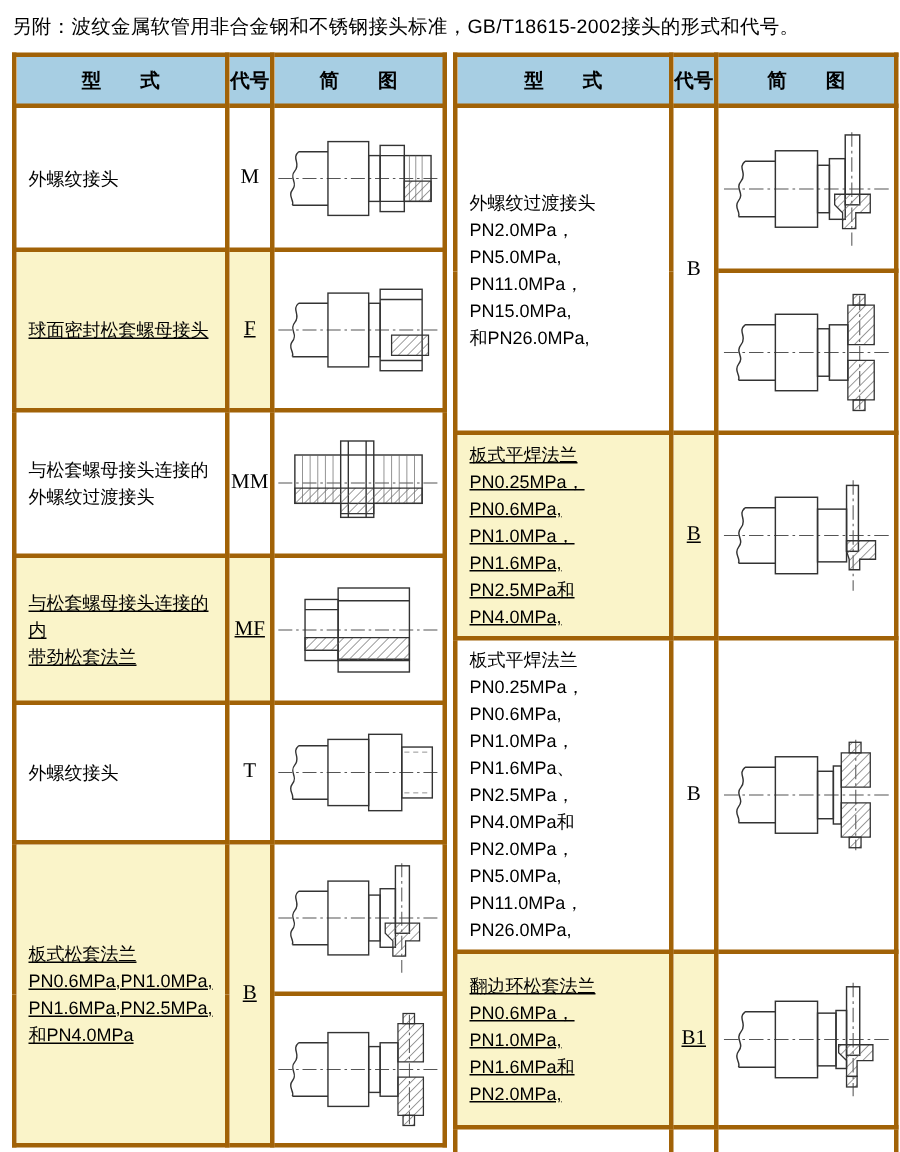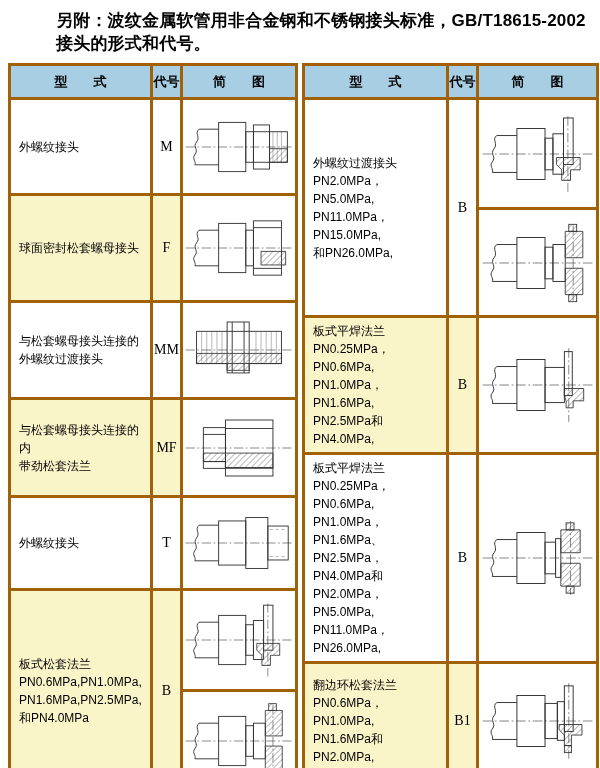--- a/index.html
+++ b/index.html
@@ -1,26 +1,26 @@
 <!DOCTYPE html>
 <html style="--head: #a7cee3; --hl: #faf4c9;"><head>
 <meta charset="utf-8">
 <style>
   html,body{margin:0;padding:0;}
   body{background:#fff;font-family:"Liberation Sans","DejaVu Sans",sans-serif;color:#000;}
   .page{position:relative;width:600px;height:768px;background:#fff;overflow:hidden;}
-  .doc-title{padding:9px 6px 6px 8px;font-size:17px;font-weight:bold;letter-spacing:0.2px;margin-left:48px;}
+  .doc-title{padding:9px 6px 6px 8px;font-size:13px;font-weight:normal;letter-spacing:0.2px;}
   .tables{display:flex;gap:4px;margin:2px 5px 0 8px;align-items:flex-start;}
   table{border-collapse:collapse;table-layout:fixed;border:2px solid #222;}
   td,th{border:3px solid #a16207;padding:0;vertical-align:middle;overflow:hidden;}
   th.head{background:var(--head,#a7cee3);font-size:13px;font-weight:bold;text-align:center;}
   td.t{font-size:12px;line-height:18px;padding:4px 6px 4px 8px;text-align:left;white-space:pre-line;margin-left:44px;}
   td.c{font-family:"Liberation Serif","DejaVu Serif",serif;font-size:14px;text-align:center;}
   td.d{text-align:center;background:#fff;}
-  .hl{background:var(--hl,#faf4c9);}
+  .hl{background:var(--hl,#faf4c9);text-decoration:underline;}
   svg.diagram{display:inline-block;vertical-align:middle;}
   svg.diagram .dln{fill:none;stroke:#333;stroke-width:1.1;}
   svg.diagram .dthin{fill:none;stroke:#666;stroke-width:0.55;}
   svg.diagram .dh{fill:url(#hatch);stroke:#333;stroke-width:1;}
   svg.diagram .dcl{fill:none;stroke:#555;stroke-width:0.8;stroke-dasharray:11,3,2,3;}
 </style>
 </head>
 <body>
 
 <svg width="0" height="0" style="position:absolute" aria-hidden="true">

